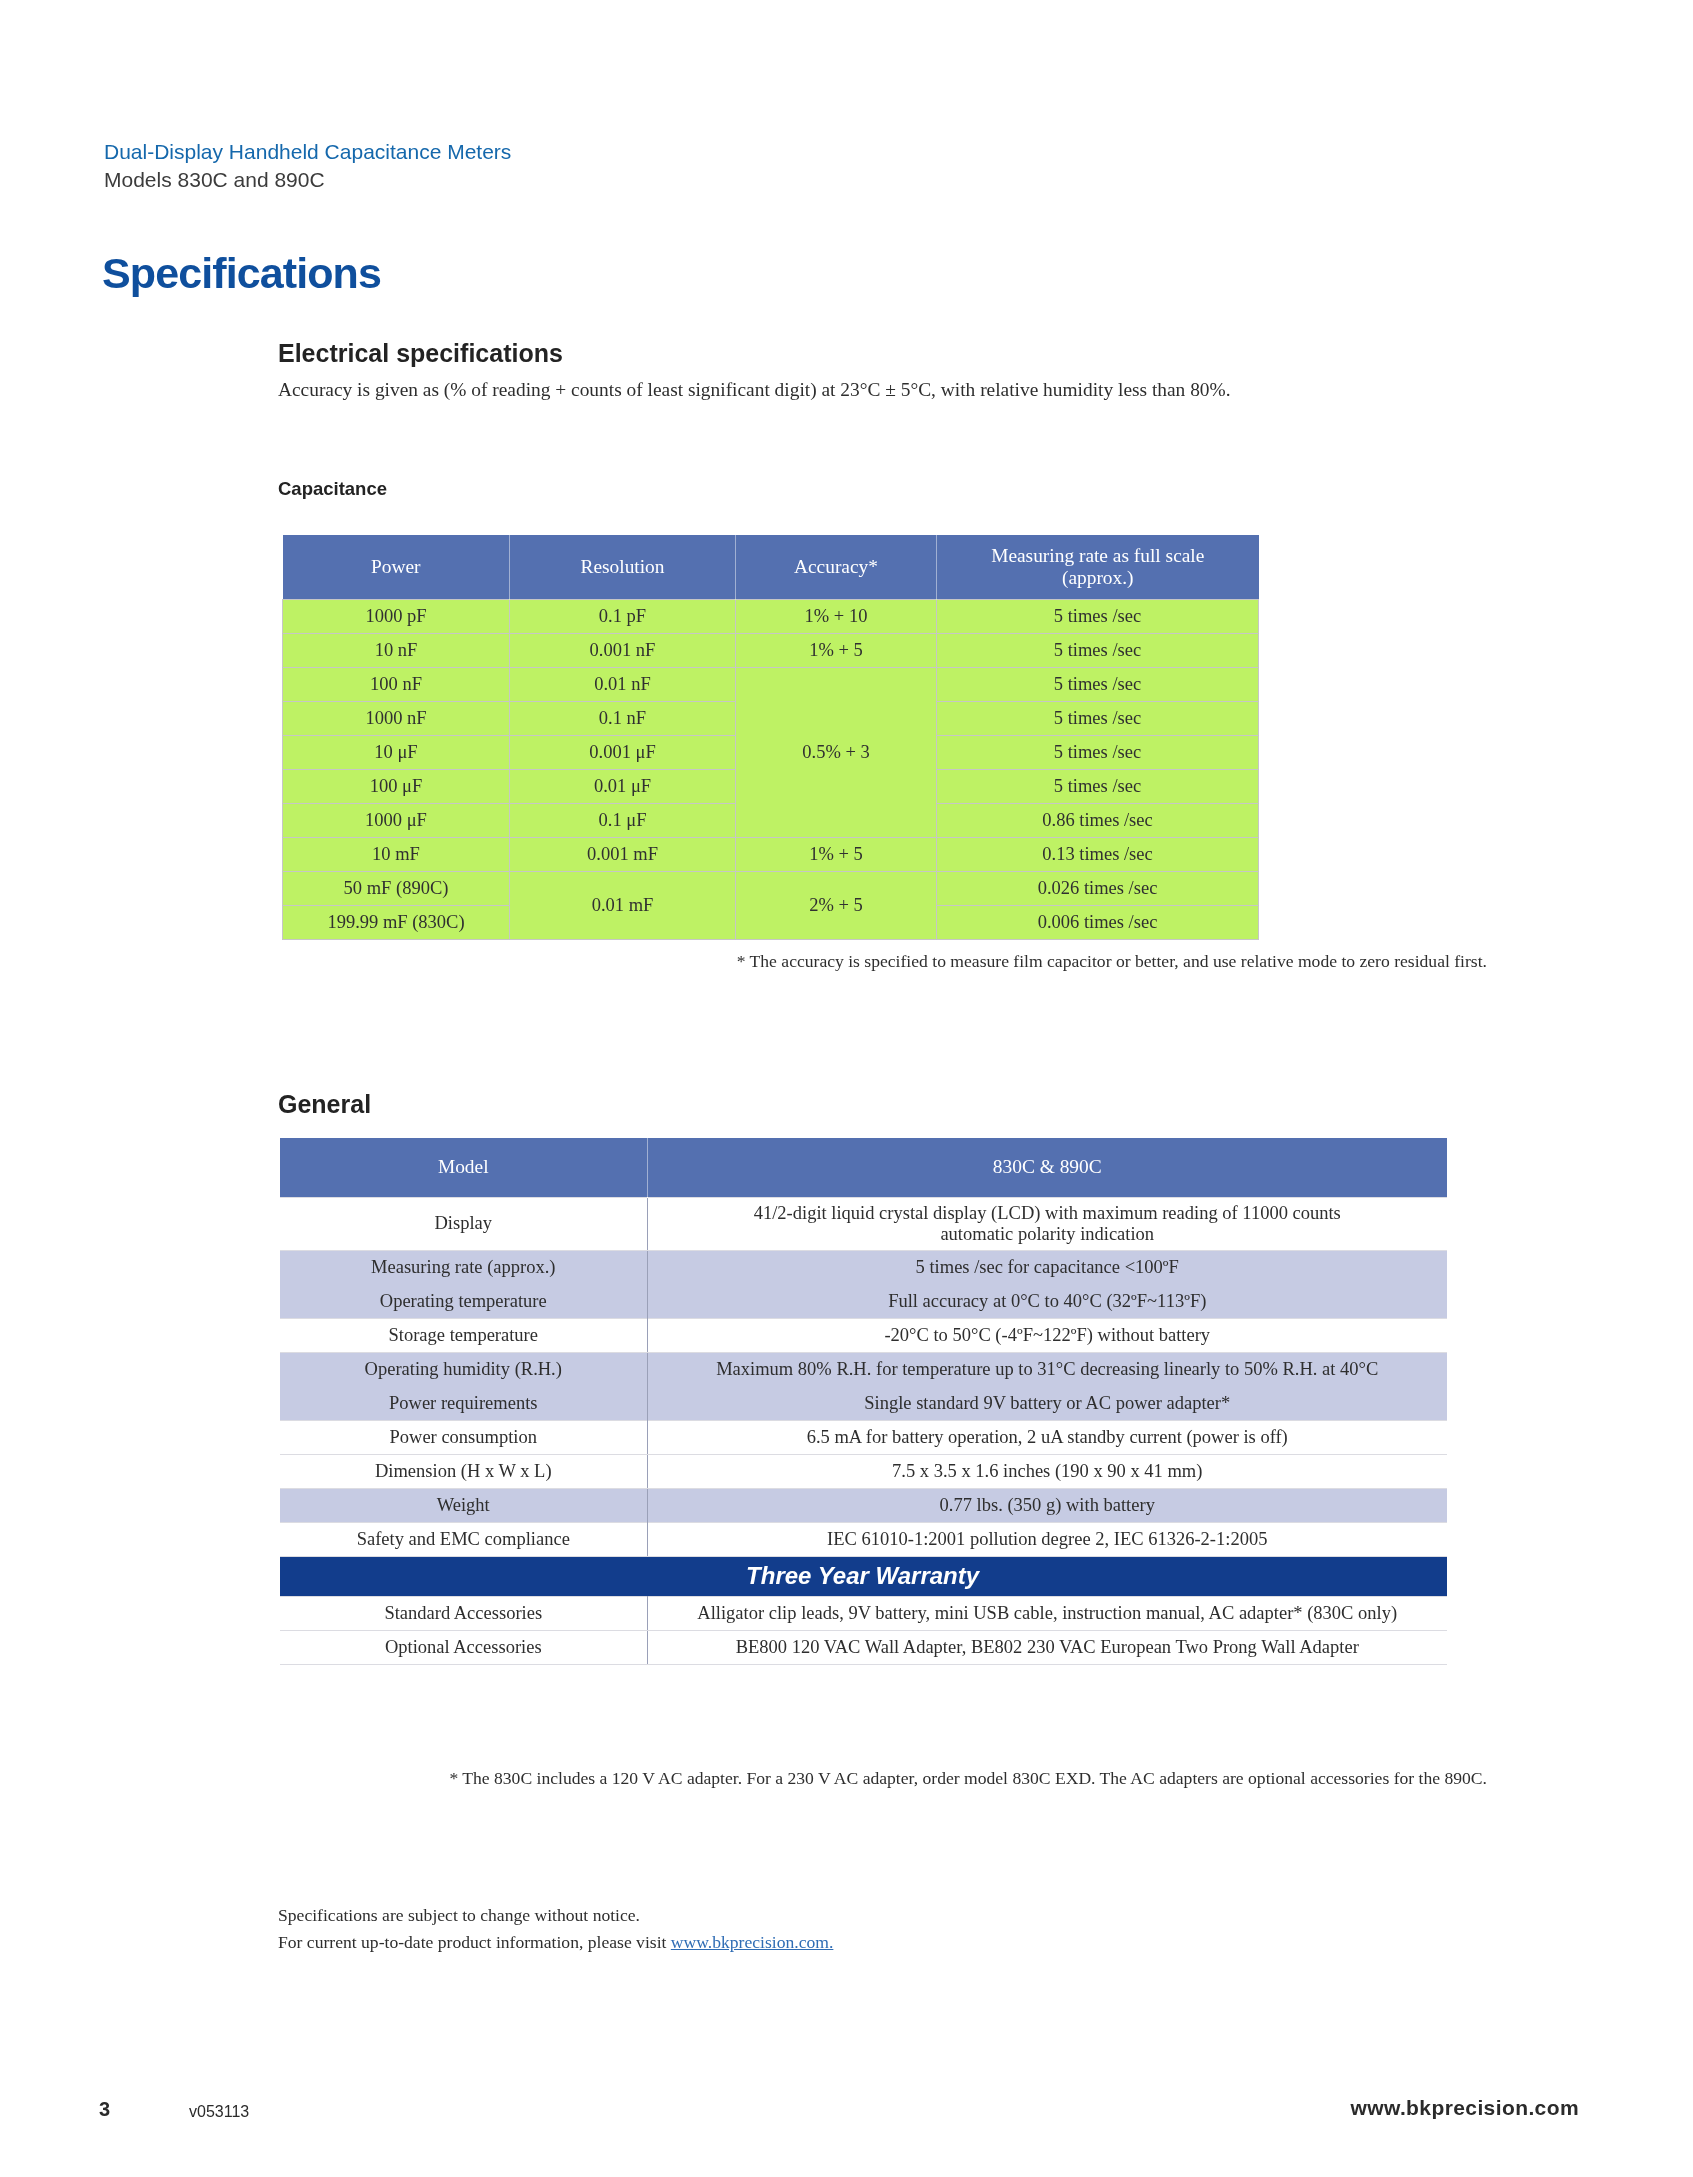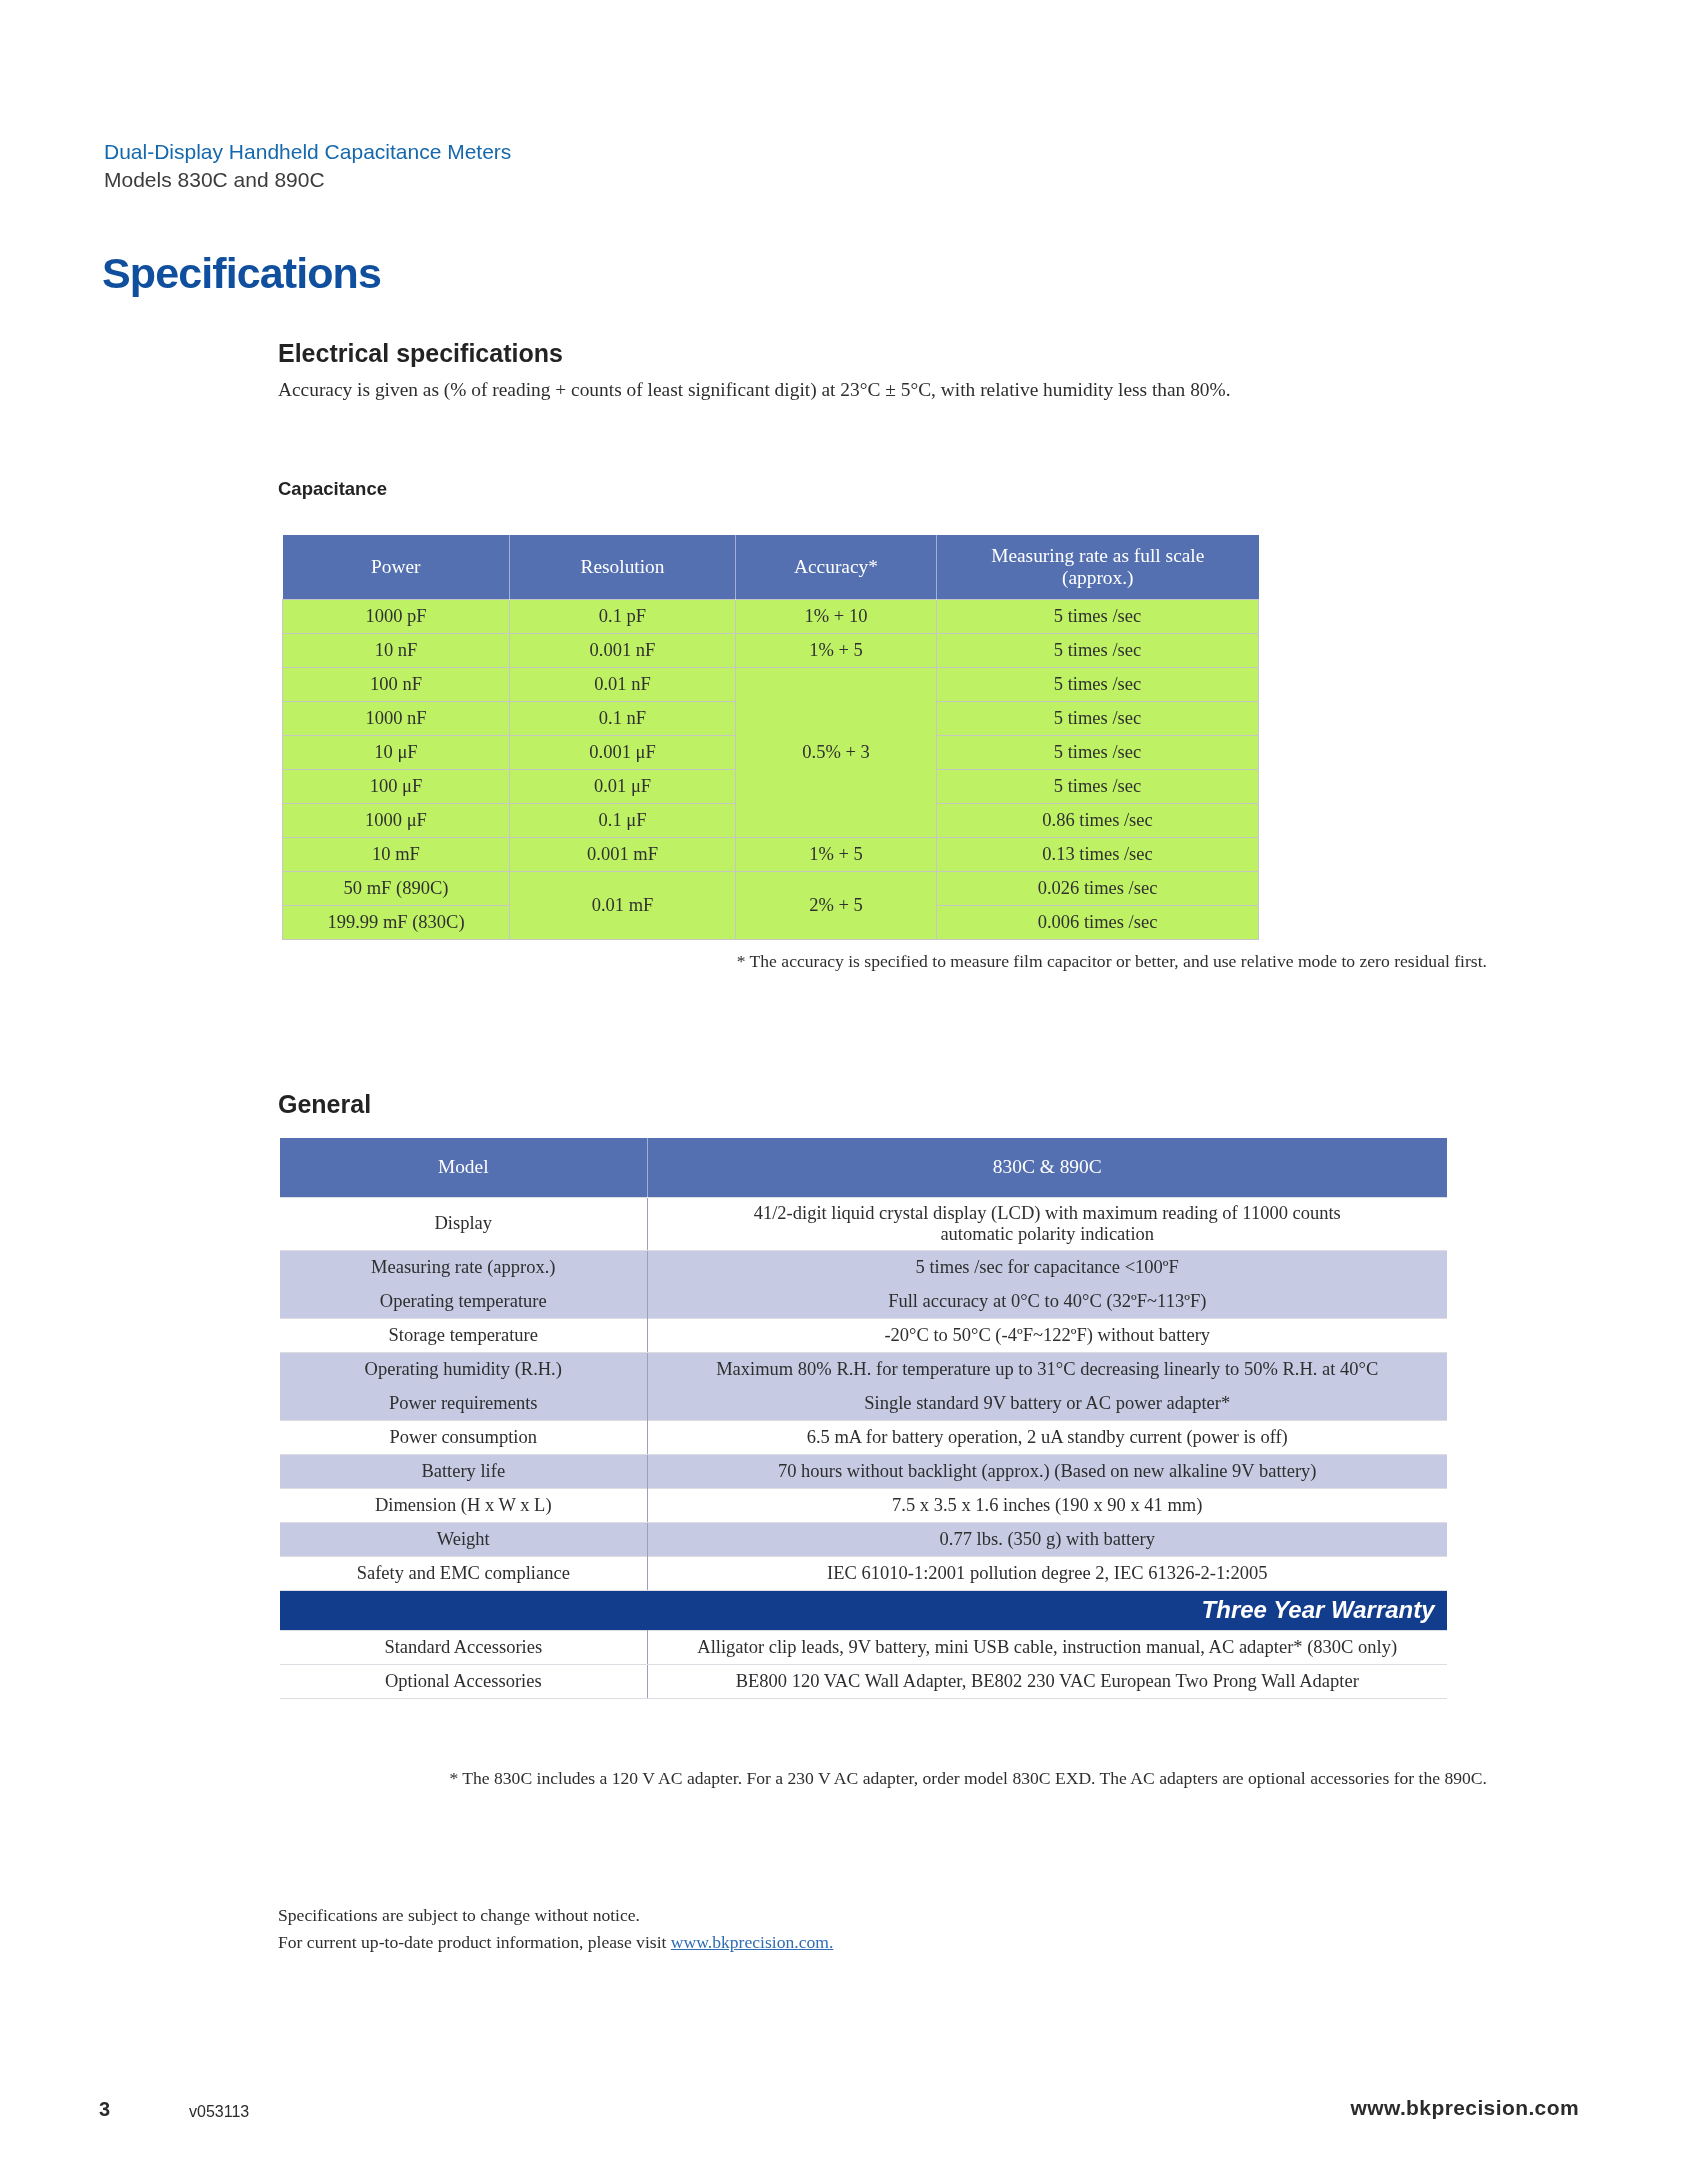--- a/index.html
+++ b/index.html
@@ -76,21 +76,21 @@
   .gen-table th.g-label-h { border-right: 0.9px solid rgba(255,255,255,0.45); }
   .gen-table td {
     text-align: center; vertical-align: middle;
     font-size: 18.5px; padding: 5.3px 10.6px; height: 34px; color: #2e2e2e;
     white-space: pre-line;
   }
   .gen-table tr.white td { background: #ffffff; border-bottom: 0.9px solid #dcdce2; border-top: 0.9px solid #dcdce2; }
   .gen-table tr.shaded td { background: #c6cbe3; }
   .gen-table td.g-label { border-right: 0.9px solid #9aa0b8; }
   .gen-table tr.banner td {
-    background: #123d8c; color: #ffffff; text-align: right;
+    background: #123d8c; color: #ffffff; 
     font-family: "Liberation Sans", sans-serif;
     font-weight: bold; font-style: italic; font-size: 24px;
     padding-right: 12.4px; height: 37px; border: none;
   }
   .battery-icon { display: inline-block; vertical-align: -5.3px; margin: 0 1.8px; }
   
   .notes {
     position: absolute; left: 278px; top: 1902px; margin: 0;
     font-size: 17.6px; line-height: 26.5px; color: #2e2e2e;
   }
@@ -240,24 +240,20 @@
           <td>Maximum 80% R.H. for temperature up to 31°C decreasing linearly to 50% R.H. at 40°C</td>
         </tr>
         <tr class="shaded">
           <td class="g-label">Power requirements</td>
           <td>Single standard 9V battery or AC power adapter*</td>
         </tr>
         <tr class="white">
           <td class="g-label">Power consumption</td>
           <td>6.5 mA for battery operation, 2 uA standby current (power is off)</td>
         </tr>
-        <tr class="shaded">
-          <td class="g-label">Battery life</td>
-          <td>70 hours without backlight (approx.) (Based on new alkaline 9V battery)</td>
-        </tr>
         <tr class="white">
           <td class="g-label">Dimension (H x W x L)</td>
           <td>7.5 x 3.5 x 1.6 inches (190 x 90 x 41 mm)</td>
         </tr>
         <tr class="shaded">
           <td class="g-label">Weight</td>
           <td>0.77 lbs. (350 g) with battery</td>
         </tr>
         <tr class="white">
           <td class="g-label">Safety and EMC compliance</td>

